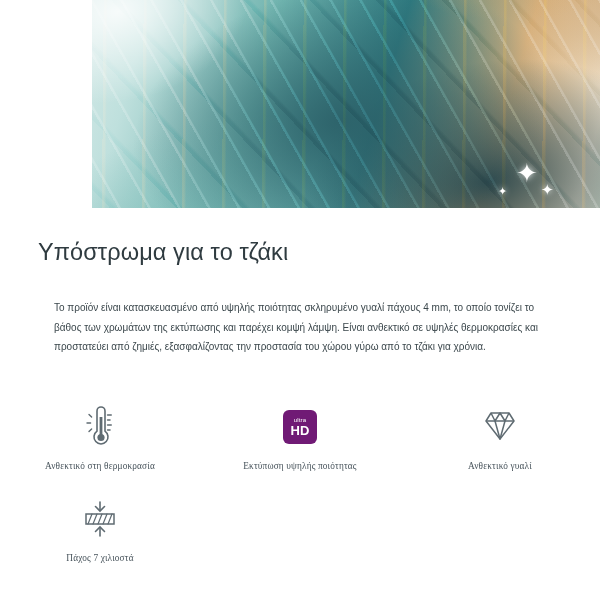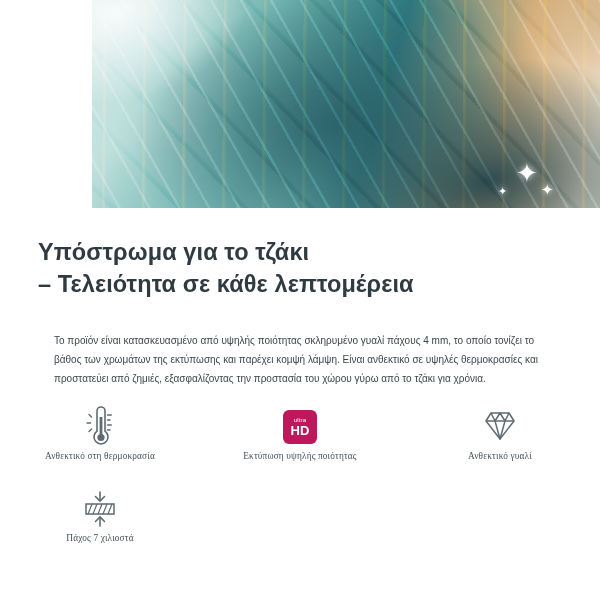--- a/index.html
+++ b/index.html
@@ -112,21 +112,21 @@
   .content {
     position: absolute;
     left: 0;
     top: 214px;
     width: 600px;
   }
   .headline {
     margin: 0;
     padding: 22px 40px 0 38px;
     font-size: 23.5px;
-    font-weight: 700;
+    font-weight: 400;
     line-height: 1.38;
     color: #2f3b40;
     letter-spacing: 0.1px;
   }
   .headline .l2 { display: block; }
   .body-copy {
     margin: 16px;
     padding: 14px 36px 0 38px;
     font-size: 10px;
     line-height: 1.92;
@@ -151,32 +151,33 @@
     justify-content: flex-start;
     padding: 6px 6px 0 6px;
   }
   .feature-icon {
     height: 46px;
     display: flex;
     align-items: center;
     justify-content: center;
   }
   .feature-label {
+    margin-top: 10px;
     font-size: 9.3px;
     color: #46525a;
     text-align: center;
     line-height: 1.3;
     font-family: "Liberation Serif", serif;
     letter-spacing: 0.15px;
   }
   .hd-badge {
     width: 34px;
     height: 34px;
     border-radius: 6px;
-    background: #be185d;
+    background: #701a75;
     color: #ffffff;
     display: flex;
     flex-direction: column;
     align-items: center;
     justify-content: center;
     line-height: 1;
   }
   .hd-badge .t1 { font-size: 6px; letter-spacing: 0.2px; }
   .hd-badge .t2 { font-size: 13px; font-weight: bold; margin-top: 1px; }
   svg { display: block; }
@@ -194,21 +195,20 @@
     <div class="hero-mask-left"></div>
     <div class="hero-mask-bottom"></div>
     <div class="sparkle s1">✦</div>
     <div class="sparkle s2">✦</div>
     <div class="sparkle s3">✦</div>
   </div>
 
   <div class="content">
     <h1 class="headline">
       <span>Υπόστρωμα για το τζάκι</span>
-      <span class="l2">– Τελειότητα σε κάθε λεπτομέρεια</span>
     </h1>
     <p class="body-copy">Το προϊόν είναι κατασκευασμένο από υψηλής ποιότητας σκληρυμένο γυαλί πάχους 4 mm, το οποίο τονίζει το βάθος των χρωμάτων της εκτύπωσης και παρέχει κομψή λάμψη. Είναι ανθεκτικό σε υψηλές θερμοκρασίες και προστατεύει από ζημιές, εξασφαλίζοντας την προστασία του χώρου γύρω από το τζάκι για χρόνια.</p>
   </div>
 
   <div class="features">
 
     <div class="feature">
       <div class="feature-icon">
         <svg width="40" height="44" viewBox="0 0 40 44" fill="none" stroke="#5f6b72" stroke-width="1.6" stroke-linecap="round">
           <path d="M17 6a4 4 0 0 1 8 0v20.2a7 7 0 1 1-8 0z"></path>

